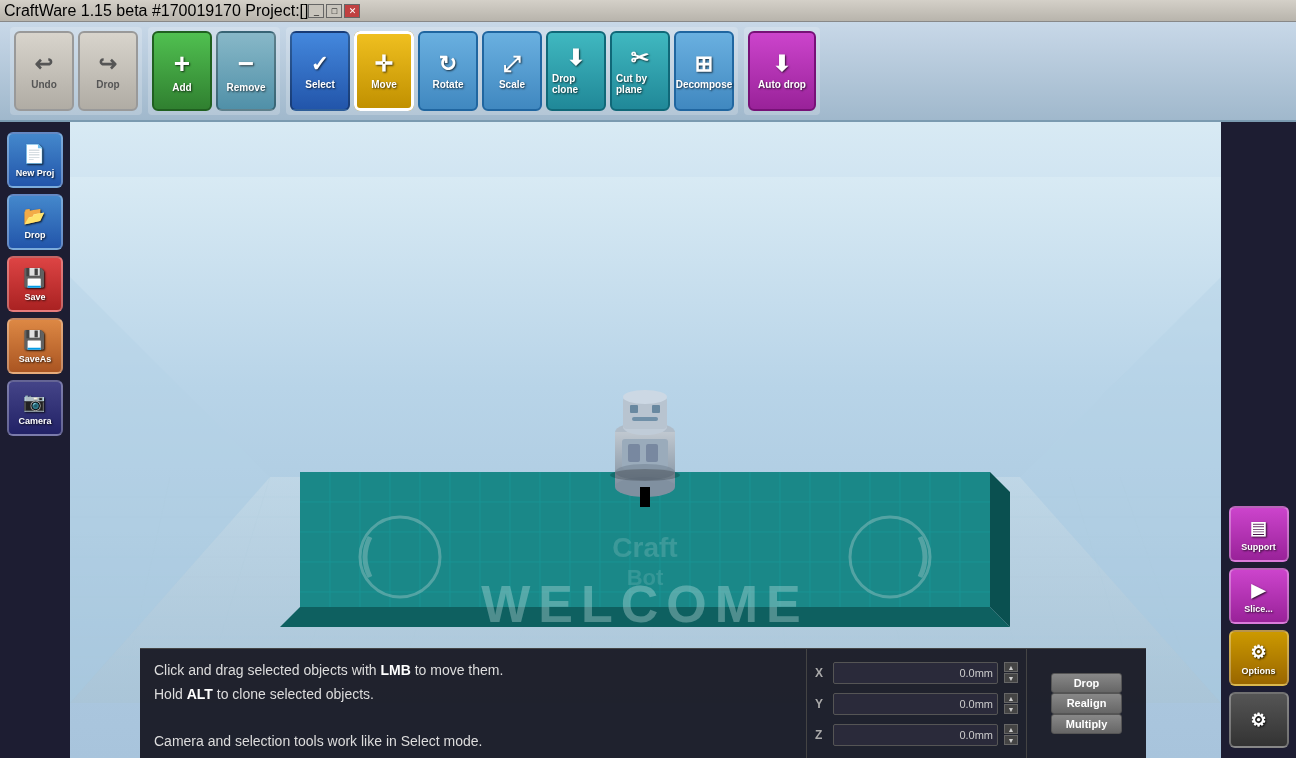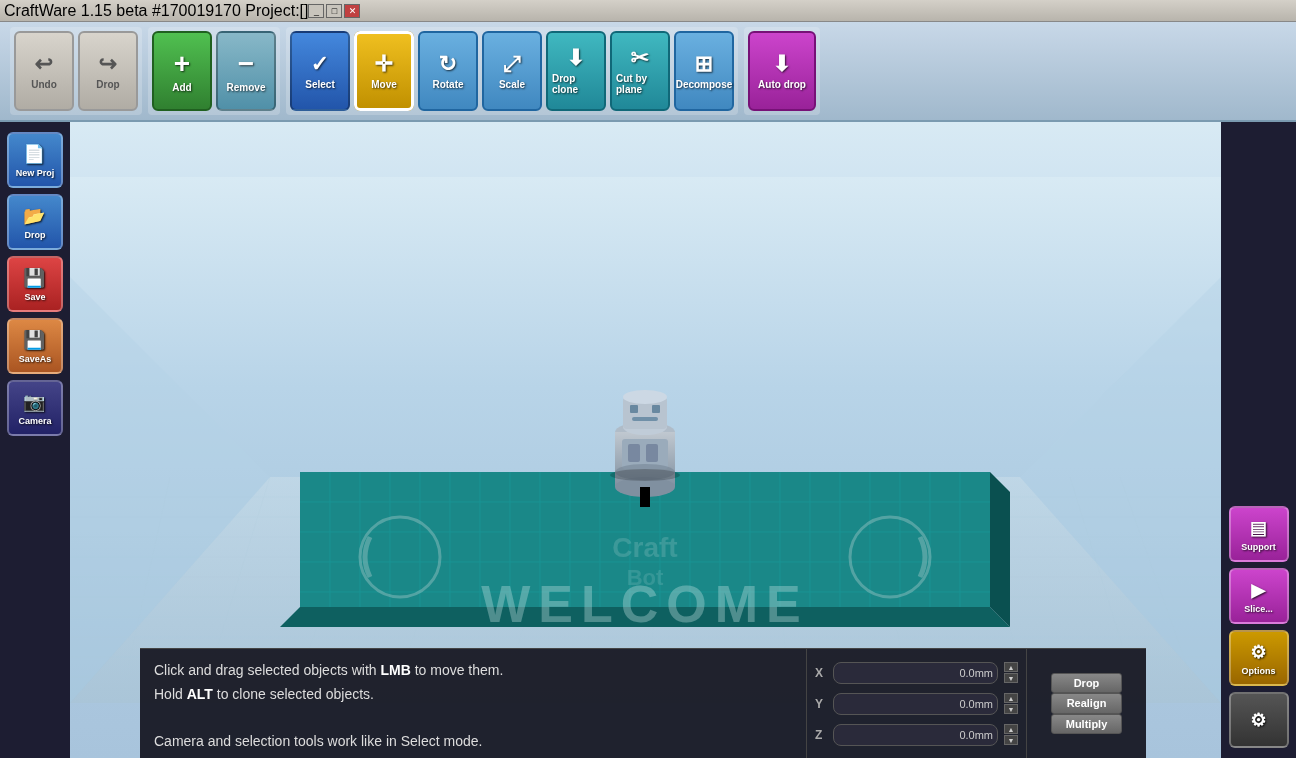--- a/index.html
+++ b/index.html
@@ -126,21 +126,21 @@
     }
     .coord-row {
       display: flex; align-items: center; gap: 6px;
     }
     .coord-label {
       color: #aaa; font-size: 12px; font-weight: bold; width: 12px;
     }
     .coord-input {
       flex: 1; height: 22px; background: #2a2a3a; border: 1px solid #555;
       color: #ccc; font-size: 11px; padding: 0 4px; text-align: right;
-      border-radius: 8px;
+      border-radius: 2px;
     }
     .coord-spinners {
       display: flex; flex-direction: column; gap: 1px;
     }
     .spin-btn {
       width: 14px; height: 10px; background: #444; border: 1px solid #666;
       font-size: 7px; color: #ccc; display: flex; align-items: center; justify-content: center;
       cursor: pointer; line-height: 1;
     }
 

